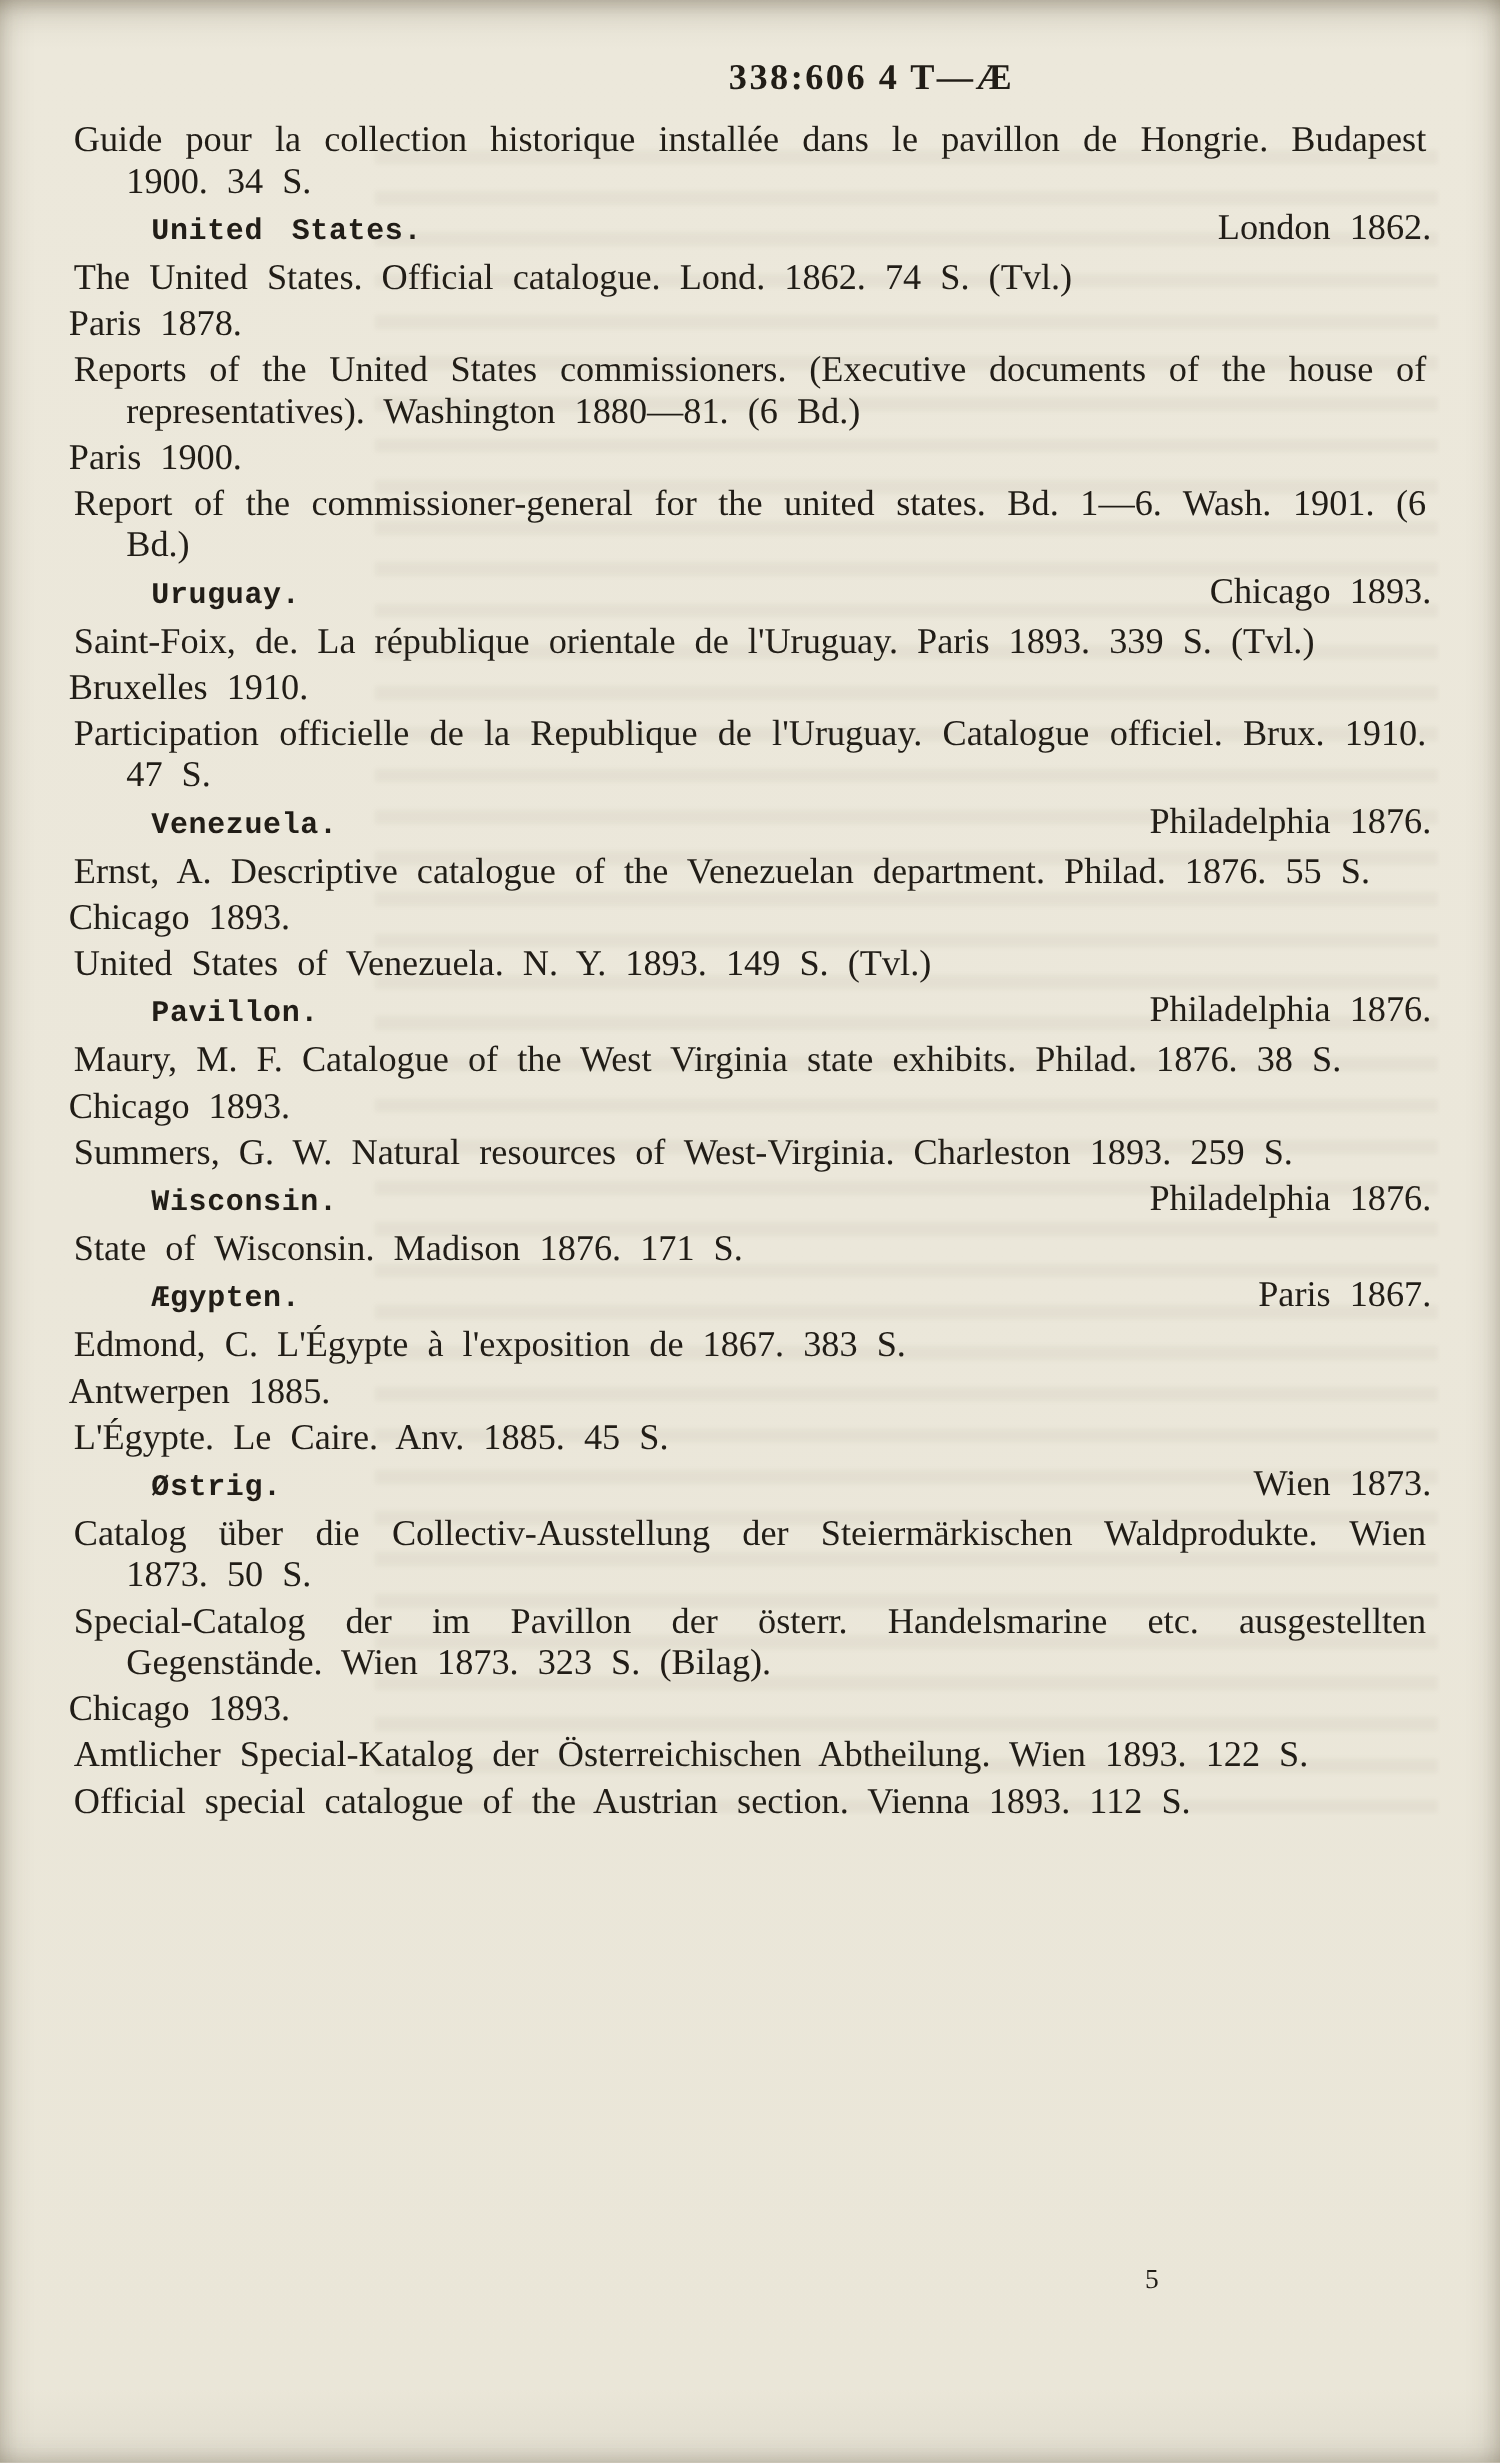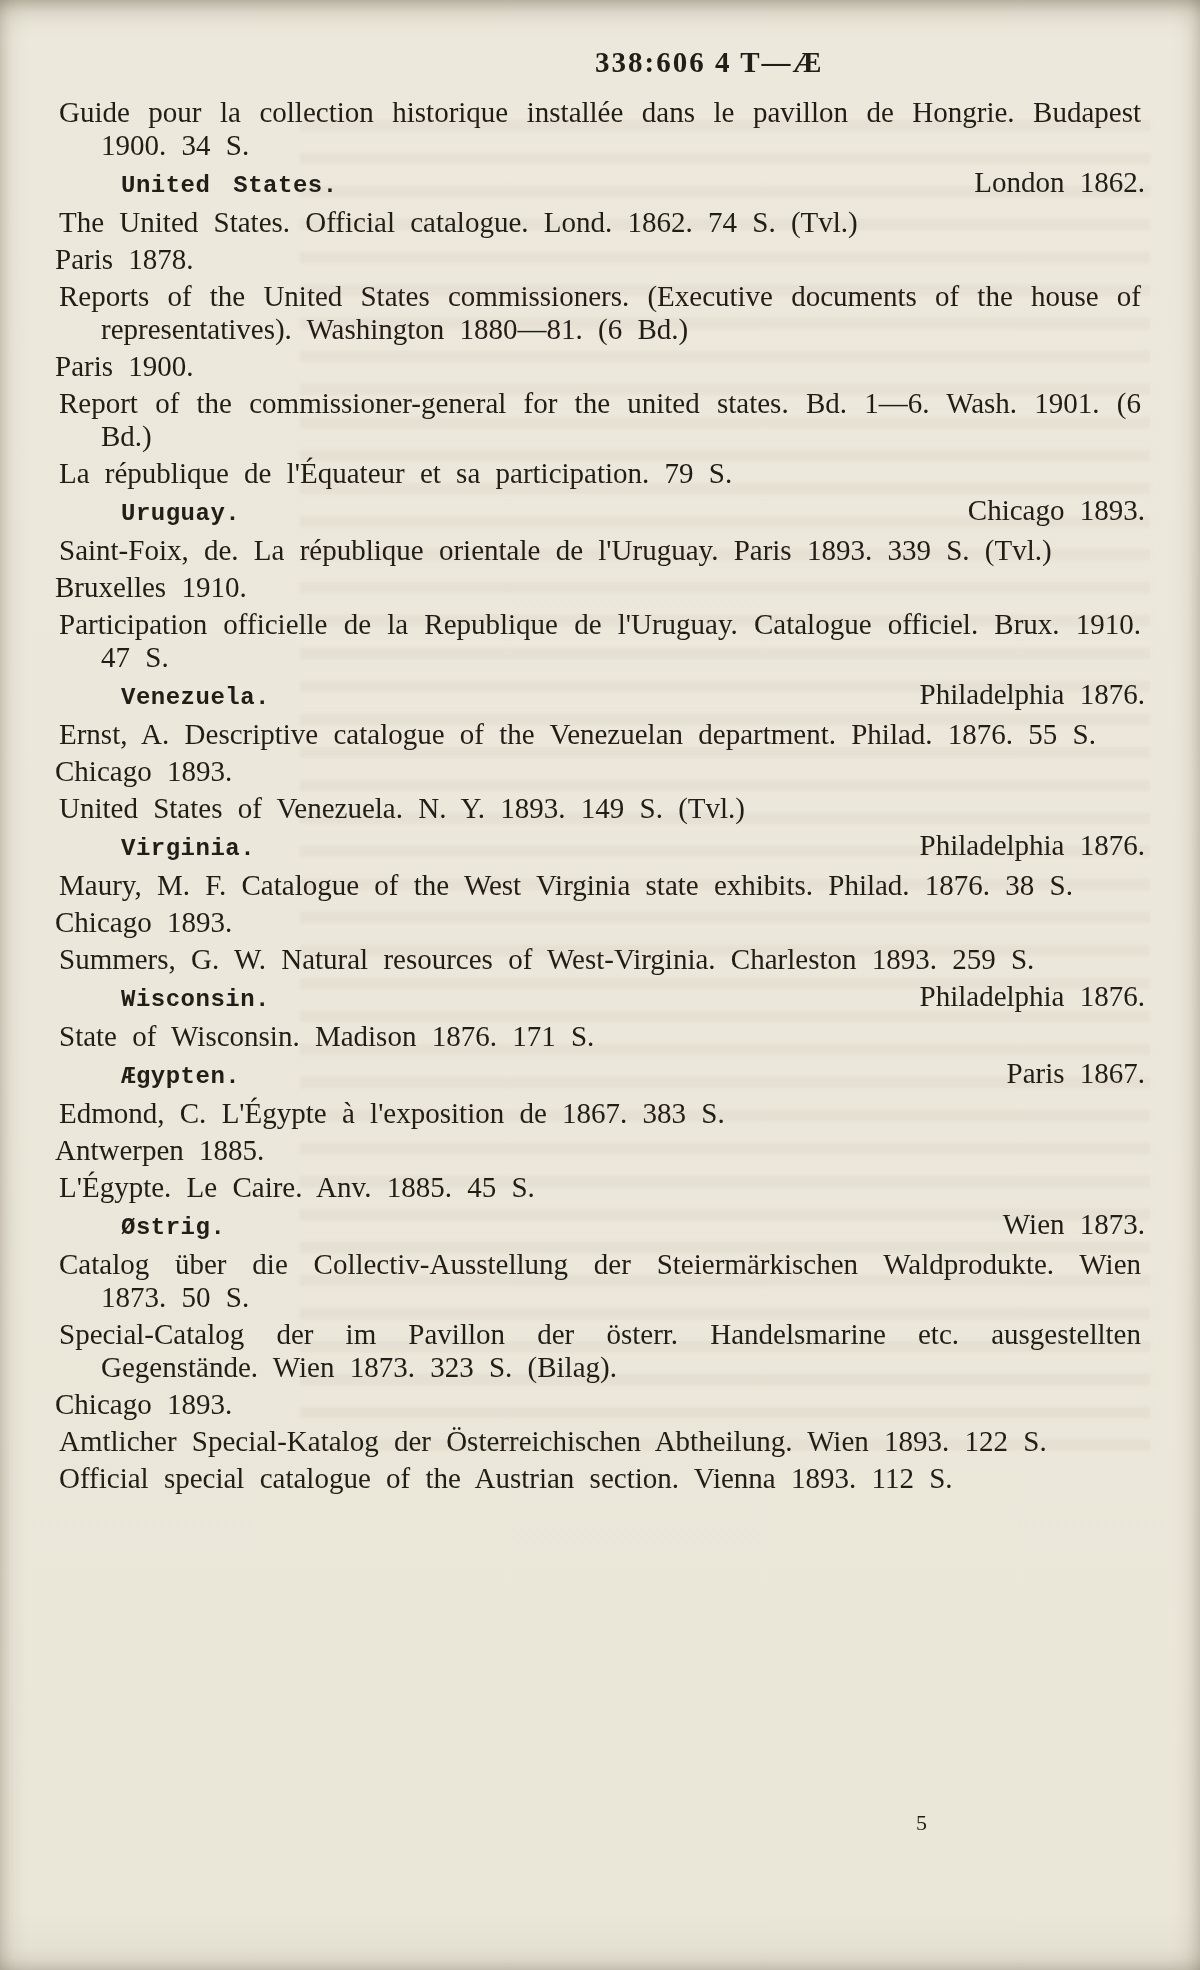--- a/index.html
+++ b/index.html
@@ -33,21 +33,21 @@
       180deg,
       rgba(125, 113, 90, 0.06) 0px, rgba(125, 113, 90, 0.06) 11px,
       rgba(125, 113, 90, 0.00) 11px, rgba(125, 113, 90, 0.00) 33px
     );
     filter: blur(1.5px);
     pointer-events: none;
   }
   .running-head {
     position: absolute;
     top: 46px;
-    left: 595px;
+    left: 583px;
     font-size: 29px;
     font-weight: bold;
     letter-spacing: 2px;
     white-space: nowrap;
   }
   .content {
     position: absolute;
     left: 55px;
     top: 92px;
     width: 1090px;
@@ -111,37 +111,36 @@
       <div class="para"><span>Guide pour la collection historique installée dans le pavillon de Hongrie. Budapest 1900. 34 S.</span></div>
       <div class="section-row">
         <span class="section-heading">United States.</span>
         <span class="place-date">London 1862.</span>
       </div>
       <div class="para"><span>The United States. Official catalogue. Lond. 1862. 74 S. (Tvl.)</span></div>
       <div class="place-line">Paris 1878.</div>
       <div class="para"><span>Reports of the United States commissioners. (Executive documents of the house of representatives). Washington 1880—81. (6 Bd.)</span></div>
       <div class="place-line">Paris 1900.</div>
       <div class="para"><span>Report of the commissioner-general for the united states. Bd. 1—6. Wash. 1901. (6 Bd.)</span></div>
-      <div class="para"><span>La république de l'Équateur et sa participation. 79 S.</span></div>
       <div class="section-row">
         <span class="section-heading">Uruguay.</span>
         <span class="place-date">Chicago 1893.</span>
       </div>
       <div class="para"><b class="lead">Saint-Foix, de.</b><span> La république orientale de l'Uruguay. Paris 1893. 339 S. (Tvl.)</span></div>
       <div class="place-line">Bruxelles 1910.</div>
       <div class="para"><span>Participation officielle de la Republique de l'Uruguay. Catalogue officiel. Brux. 1910. 47 S.</span></div>
       <div class="section-row">
         <span class="section-heading">Venezuela.</span>
         <span class="place-date">Philadelphia 1876.</span>
       </div>
       <div class="para"><b class="lead">Ernst, A.</b><span> Descriptive catalogue of the Venezuelan department. Philad. 1876. 55 S.</span></div>
       <div class="place-line">Chicago 1893.</div>
       <div class="para"><span>United States of Venezuela. N. Y. 1893. 149 S. (Tvl.)</span></div>
       <div class="section-row">
-        <span class="section-heading">Virginia.</span>
+        <span class="section-heading">Pavillon.</span>
         <span class="place-date">Philadelphia 1876.</span>
       </div>
       <div class="para"><b class="lead">Maury, M. F.</b><span> Catalogue of the West Virginia state exhibits. Philad. 1876. 38 S.</span></div>
       <div class="place-line">Chicago 1893.</div>
       <div class="para"><b class="lead">Summers, G. W.</b><span> Natural resources of West-Virginia. Charleston 1893. 259 S.</span></div>
       <div class="section-row">
         <span class="section-heading">Wisconsin.</span>
         <span class="place-date">Philadelphia 1876.</span>
       </div>
       <div class="para"><span>State of Wisconsin. Madison 1876. 171 S.</span></div>

